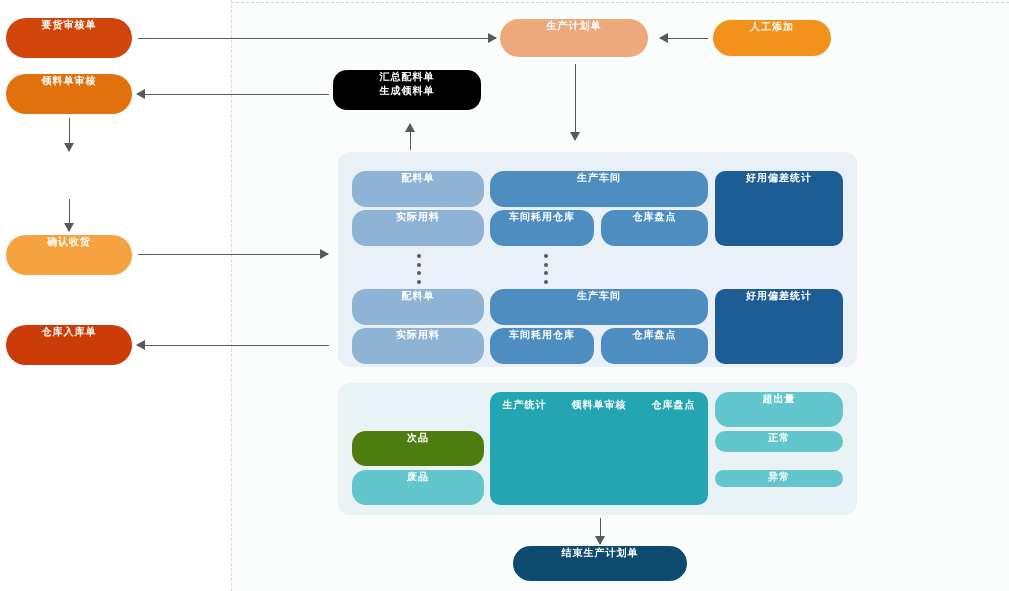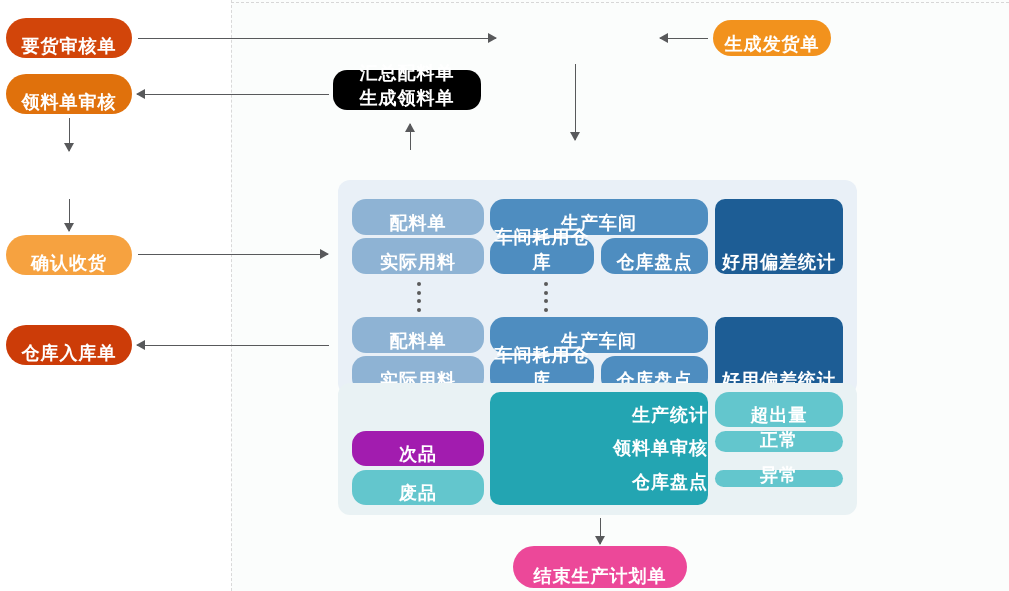--- a/index.html
+++ b/index.html
@@ -37,26 +37,26 @@
     left: 231px;
     top: 2px;
     width: 778px;
     height: 0;
     border-top: 1px dashed #d7d7d7;
   }
 
   .pill {
     position: absolute;
     display: flex;
-    align-items: flex-end;
+    align-items: flex-start;
     justify-content: center;
     text-align: center;
     color: #ffffff;
     font-weight: bold;
-    font-size: 18px;
+    font-size: 10px;
     letter-spacing: 1px;
     box-sizing: border-box;
     line-height: 1.35;
     white-space: pre-line;
   }
   .pill.round  { border-radius: 999px; }
   .pill.soft   { border-radius: 14px; }
   .pill.softer { border-radius: 10px; }
 
   
@@ -157,23 +157,26 @@
 
   <div class="conn" style="left:69px; top:118px; width:0; height:33px;">
     <div class="line-v"></div>
       <div class="arrow down"></div>
   </div>
   <div class="conn" style="left:69px; top:199px; width:0; height:32px;">
     <div class="line-v"></div>
       <div class="arrow down"></div>
   </div>
 
+  <div class="pill round" style="left:500px; top:19px; width:148px; height:38px; background:#eda87c;">
+    <span>生产计划单</span>
+  </div>
 
   <div class="pill round" style="left:713px; top:20px; width:118px; height:36px; background:#f2921d;">
-    <span>生成发货单</span>
+    <span>人工添加</span>
   </div>
 
   <div class="pill soft" style="left:333px; top:70px; width:148px; height:40px; background:#000000;">
     <span>汇总配料单
 生成领料单</span>
   </div>
 
   <div class="conn" style="left:138px; top:38px; width:358px; height:0;">
     <div class="line-h"></div>
       <div class="arrow right"></div>
@@ -207,21 +210,21 @@
   <div class="conn" style="left:410px; top:124px; width:0; height:26px;">
     <div class="line-v"></div>
       <div class="arrow up"></div>
   </div>
 
   <div class="conn" style="left:600px; top:518px; width:0; height:26px;">
     <div class="line-v"></div>
       <div class="arrow down"></div>
   </div>
 
-  <div class="panel panel-blue" style="left:338px; top:152px; width:519px; height:215px;margin-top:28px;">
+  <div class="panel panel-blue" style="left:338px; top:152px; width:519px; height:215px;">
 
     <div class="pill soft" style="left:14px; top:19px; width:132px; height:36px; background:#8eb3d4;">
       <span>配料单</span>
     </div>
     <div class="pill soft" style="left:14px; top:58px; width:132px; height:36px; background:#8eb3d4;">
       <span>实际用料</span>
     </div>
     <div class="pill soft" style="left:152px; top:19px; width:218px; height:36px; background:#4e8dc0;">
       <span>生产车间</span>
     </div>
@@ -263,42 +266,42 @@
     <div class="pill soft" style="left:263px; top:176px; width:107px; height:36px; background:#4e8dc0;">
       <span>仓库盘点</span>
     </div>
     <div class="pill softer" style="left:377px; top:137px; width:128px; height:75px; background:#1d5d95;">
       <span>好用偏差统计</span>
     </div>
   </div>
 
   <div class="panel panel-teal" style="left:338px; top:383px; width:519px; height:132px;">
 
-    <div class="pill soft" style="left:14px; top:48px; width:132px; height:35px; background:#a21caf;">
+    <div class="pill soft" style="left:14px; top:48px; width:132px; height:35px; background:#4d7c0f;">
       <span>次品</span>
     </div>
     <div class="pill soft" style="left:14px; top:87px; width:132px; height:35px; background:#63c6cd;">
       <span>废品</span>
     </div>
 
     <div class="pill softer" style="left:152px; top:9px; width:218px; height:113px; background:#23a5b2;
-                flex-direction:column; justify-content:space-around; padding:6px 0;">
+                flex-direction:row; justify-content:space-around; padding:6px 0;">
       <span>生产统计</span>
       <span>领料单审核</span>
       <span>仓库盘点</span>
     </div>
 
     <div class="pill soft" style="left:377px; top:9px; width:128px; height:35px; background:#63c6cd;">
       <span>超出量</span>
     </div>
     <div class="pill soft" style="left:377px; top:48px; width:128px; height:21px; background:#63c6cd;">
       <span>正常</span>
     </div>
     <div class="pill soft" style="left:377px; top:87px; width:128px; height:17px; background:#63c6cd;">
       <span>异常</span>
     </div>
   </div>
 
-  <div class="pill round" style="left:513px; top:546px; width:174px; height:42px; background:#ec4899;">
+  <div class="pill round" style="left:513px; top:546px; width:174px; height:35px; background:#0c4a6e;">
     <span>结束生产计划单</span>
   </div>
 
 </div>
 
 </body></html>

